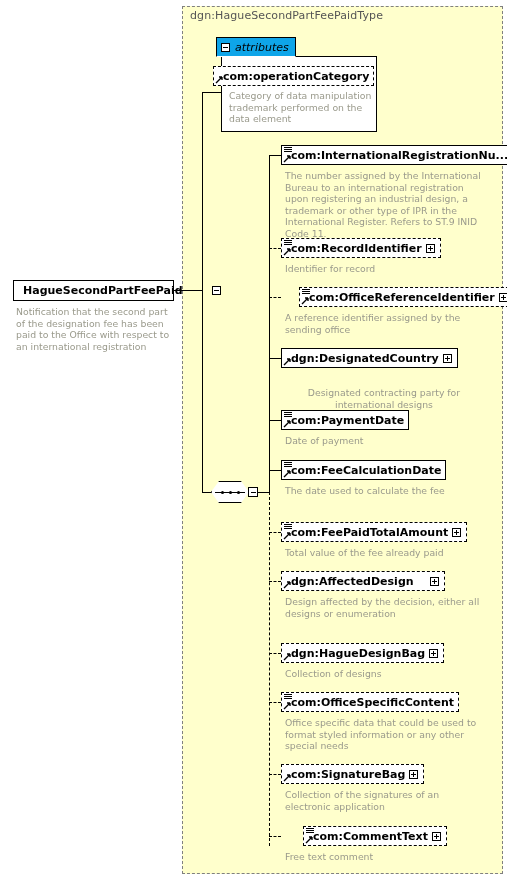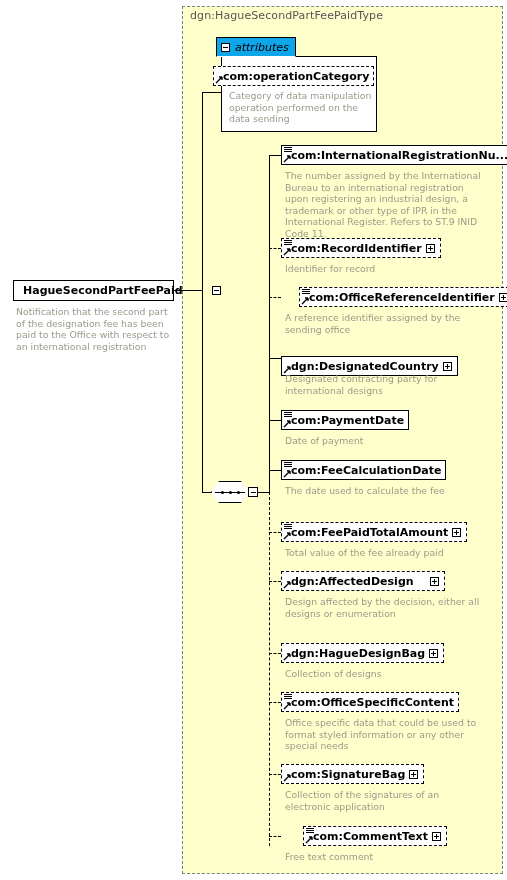--- a/index.html
+++ b/index.html
@@ -235,21 +235,21 @@
   </div>
 
   <div class="sbox dashed" style="left:213px; top:66px;">
     <span class="ico-arrow">
       <svg width="9" height="9" viewBox="0 0 9 9">
           <path d="M1 8 L7 2 M7 2 L4 2 M7 2 L7 5" stroke="#000" stroke-width="1.4" fill="none"></path>
         </svg>
     </span>
     <span class="label">com:operationCategory</span>
   </div>
-  <div class="doc" style="left:229px; top:90px; width:150px;">Category of data manipulation operation performed on the data sending</div>
+  <div class="doc" style="left:229px; top:90px; width:150px;">Category of data manipulation trademark performed on the data element</div>
 
   <div id="seq-node">
     <div id="seq-shadow"></div>
     <div id="seq-shape"></div>
     <div id="seq-line"></div>
     <div id="seq-dots">
         <span></span>
         <span></span>
         <span></span>
       </div>
@@ -315,30 +315,30 @@
     <span class="ico-arrow">
       <svg width="9" height="9" viewBox="0 0 9 9">
           <path d="M1 8 L7 2 M7 2 L4 2 M7 2 L7 5" stroke="#000" stroke-width="1.4" fill="none"></path>
         </svg>
     </span>
     <span class="label">com:OfficeReferenceIdentifier</span>
     <span class="expander plus"></span>
   </div>
   <div class="doc" style="left:285px; top:312px; width:198px;">A reference identifier assigned by the sending office</div>
 
-  <div class="sbox" style="left:281px; top:356px;">
+  <div class="sbox" style="left:281px; top:348px;">
     <span class="ico-arrow">
       <svg width="9" height="9" viewBox="0 0 9 9">
           <path d="M1 8 L7 2 M7 2 L4 2 M7 2 L7 5" stroke="#000" stroke-width="1.4" fill="none"></path>
         </svg>
     </span>
     <span class="label">dgn:DesignatedCountry</span>
     <span class="expander plus"></span>
   </div>
-  <div class="doc" style="left:285px; top:373px; width:198px;">Designated contracting party for international designs</div>
+  <div class="doc" style="left:285px; top:387px; width:198px;text-align:center;">Designated contracting party for international designs</div>
 
   <div class="sbox" style="left:281px; top:410px;">
     <span class="ico-stack">
         <i></i>
         <i></i>
         <i></i>
       </span>
     <span class="ico-arrow">
       <svg width="9" height="9" viewBox="0 0 9 9">
           <path d="M1 8 L7 2 M7 2 L4 2 M7 2 L7 5" stroke="#000" stroke-width="1.4" fill="none"></path>

